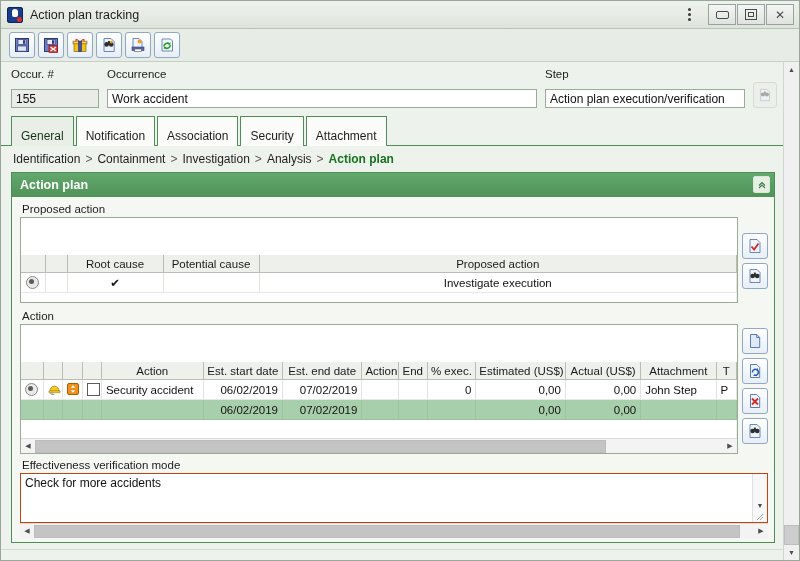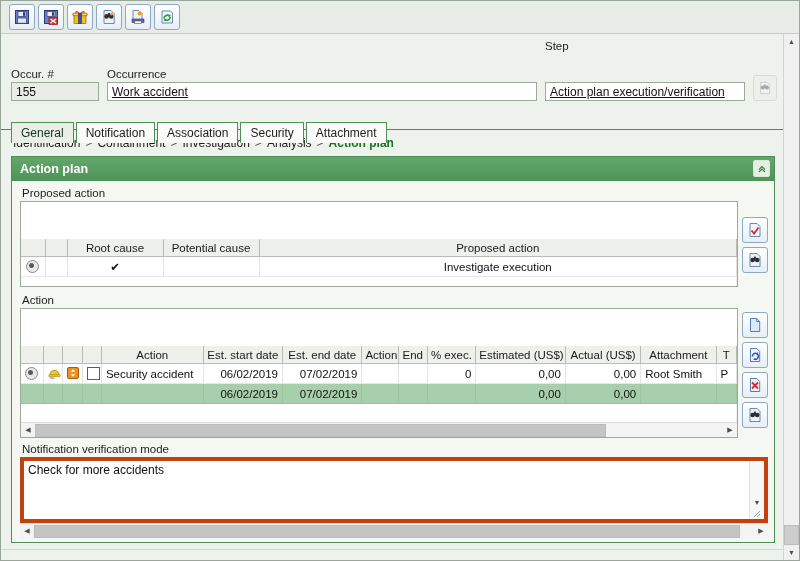--- a/index.html
+++ b/index.html
@@ -80,41 +80,41 @@
   .vs-track{flex:1;width:15px;background:#f0f0f0;}
   .vs-thumb{width:13px;height:18px;background:#cdcdcd;margin:0 auto;border:1px solid #bdbdbd;}
 
   
   .fields{display:flex;padding:6px 6px 0 10px;gap:8px;align-items:flex-end;}
   .field{display:flex;flex-direction:column;}
   .field label{font-size:11.5px;color:#222;margin-bottom:2px;}
   .inp{
     height:19px;box-sizing:border-box;border:1px solid #9aab9a;background:#fff;
     font-family:"Liberation Sans",sans-serif;font-size:12px;color:#111;
-    padding:1px 4px;line-height:17px;
+    padding:1px 4px;line-height:17px;margin-top:7px;
   }
   .inp.ro{background:#e9ece7;}
   .f-occnum{width:88px;}
   .f-occ{flex:1;}
-  .f-occ .inp{width:100%;text-decoration:underline;}
-  .f-step{width:200px;gap:28px;}
-  .f-step .inp{width:100%;text-decoration:underline;}
+  .f-occ .inp{width:100%;}
+  .f-step{width:200px;}
+  .f-step .inp{width:100%;}
   .side-find{
     width:22px;height:24px;border:1px solid #c3cbc3;border-radius:3px;
     background:#eceee9;display:flex;align-items:center;justify-content:center;
     opacity:.55;margin-bottom:0;cursor:pointer;
   }
 
   
   .tabs{display:flex;align-items:flex-end;padding:7px 0 0 10px;gap:2px;
         border-bottom:1px solid #4e8d55;}
   .tab{
     border:1px solid #4e8d55;border-bottom:none;
-    background:#fbfcfa;padding:3px 9px 3px 9px;font-size:12px;color:#1c1c1c;
-    border-radius:1px;cursor:pointer;position:relative;top:14px;
+    background:#fbfcfa;padding:12px 9px 3px 9px;font-size:12px;color:#1c1c1c;
+    border-radius:1px;cursor:pointer;position:relative;top:1px;
   }
   .tab.active{background:#e9efe6;font-weight:normal;color:#15321a;}
 
   
   .breadcrumb{
     padding:6px 0 6px 12px;font-size:12px;color:#1e1e1e;
     display:flex;gap:5px;align-items:center;
   }
   .breadcrumb .sep{color:#5a5a5a;}
   .breadcrumb .cur{color:#17731f;font-weight:bold;}
@@ -180,33 +180,53 @@
   .hscroll{
     height:14px;background:#f3f3f3;border-top:1px solid #dcdcdc;
     display:flex;align-items:center;
   }
   .hs-arrow{width:14px;height:13px;display:flex;align-items:center;justify-content:center;
     font-size:7px;color:#4c4c4c;cursor:pointer;}
   .hs-track{flex:1;height:13px;position:relative;}
   .hs-thumb{position:absolute;left:0;top:0;height:13px;background:#c4c4c4;border:1px solid #bcbcbc;box-sizing:border-box;}
 
   .effect-wrap{margin-top:4px;display:flex;flex-direction:column;flex:1;min-height:0;}
-  .ta-box{border:4px solid #c2410c;background:#fff;flex:1;min-height:0;display:flex;}
+  .ta-box{border:1px solid #c2410c;background:#fff;flex:1;min-height:0;display:flex;}
   .ta-text{flex:1;padding:2px 4px;font-size:12px;color:#111;overflow:hidden;}
   .ta-scroll{width:14px;background:#f7f7f7;border-left:1px solid #e0e0e0;display:flex;
     flex-direction:column;justify-content:flex-end;align-items:center;}
   .ta-dn{font-size:7px;color:#4c4c4c;height:14px;display:flex;align-items:center;}
   .ta-grip{width:8px;height:8px;margin:1px;}
   .statusbar{height:10px;background:#eef2ec;border-top:1px solid #d3dad1;}
 </style>
 </head>
 <body>
 
 <div class="window">
 
+  <div class="titlebar">
+    <div class="app-icon"></div>
+    <div class="title-text">Action plan tracking</div>
+    <div class="win-dots">
+      <span></span>
+        <span></span>
+        <span></span>
+    </div>
+    <div class="win-btns">
+      <div class="win-btn">
+          <div class="gl-min"></div>
+        </div>
+      <div class="win-btn">
+          <div class="gl-max"></div>
+        </div>
+      <div class="win-btn">
+          <div class="gl-close">✕</div>
+        </div>
+    </div>
+  </div>
 
   <div class="toolbar">
     <div class="tb-btn">
       <svg width="16" height="16" viewBox="0 0 16 16">
         <rect x="1.5" y="1.5" width="13" height="13" fill="#6f7fc4" stroke="#2d3a78"></rect>
         <rect x="4" y="2.5" width="8" height="5" fill="#e8ecf8" stroke="#2d3a78" stroke-width="0.7"></rect>
         <rect x="9" y="3.2" width="2" height="3.6" fill="#2d3a78"></rect>
         <rect x="3.5" y="9" width="9" height="5.2" fill="#dfe6f6" stroke="#2d3a78" stroke-width="0.7"></rect>
       </svg>
     </div>
@@ -428,21 +448,21 @@
                     </td>
                     <td class="c-c"><span class="chk"></span></td>
                     <td>Security accident</td>
                     <td class="c-r">06/02/2019</td>
                     <td class="c-r">07/02/2019</td>
                     <td></td>
                     <td></td>
                     <td class="c-r">0</td>
                     <td class="c-r">0,00</td>
                     <td class="c-r">0,00</td>
-                    <td>Root Smith</td>
+                    <td>John Step</td>
                     <td>P</td>
                   </tr>
                   <tr class="sum">
                     <td></td>
                     <td></td>
                     <td></td>
                     <td></td>
                     <td></td>
                     <td class="c-r">06/02/2019</td>
                     <td class="c-r">07/02/2019</td>
@@ -499,21 +519,21 @@
                   <path d="M3 1.5h7l3 3v10H3z" fill="#eef4fc" stroke="#4a6fa5" stroke-width="0.8"></path>
                   <circle cx="5.6" cy="8" r="2.3" fill="#2e2e2e"></circle>
                   <circle cx="10.2" cy="8" r="2.3" fill="#2e2e2e"></circle>
                   <rect x="6.9" y="4.6" width="2" height="4" fill="#2e2e2e"></rect>
                 </svg>
               </div>
             </div>
           </div>
 
           <div class="effect-wrap">
-            <div class="grp-label">Notification verification mode</div>
+            <div class="grp-label">Effectiveness verification mode</div>
             <div class="ta-box">
               <div class="ta-text">Check for more accidents</div>
               <div class="ta-scroll">
                 <div class="ta-dn">▼</div>
                 <svg class="ta-grip" viewBox="0 0 8 8">
                   <path d="M7 1L1 7M7 4L4 7" stroke="#8a8a8a" stroke-width="0.8" fill="none"></path>
                 </svg>
               </div>
             </div>
             <div class="hscroll">

